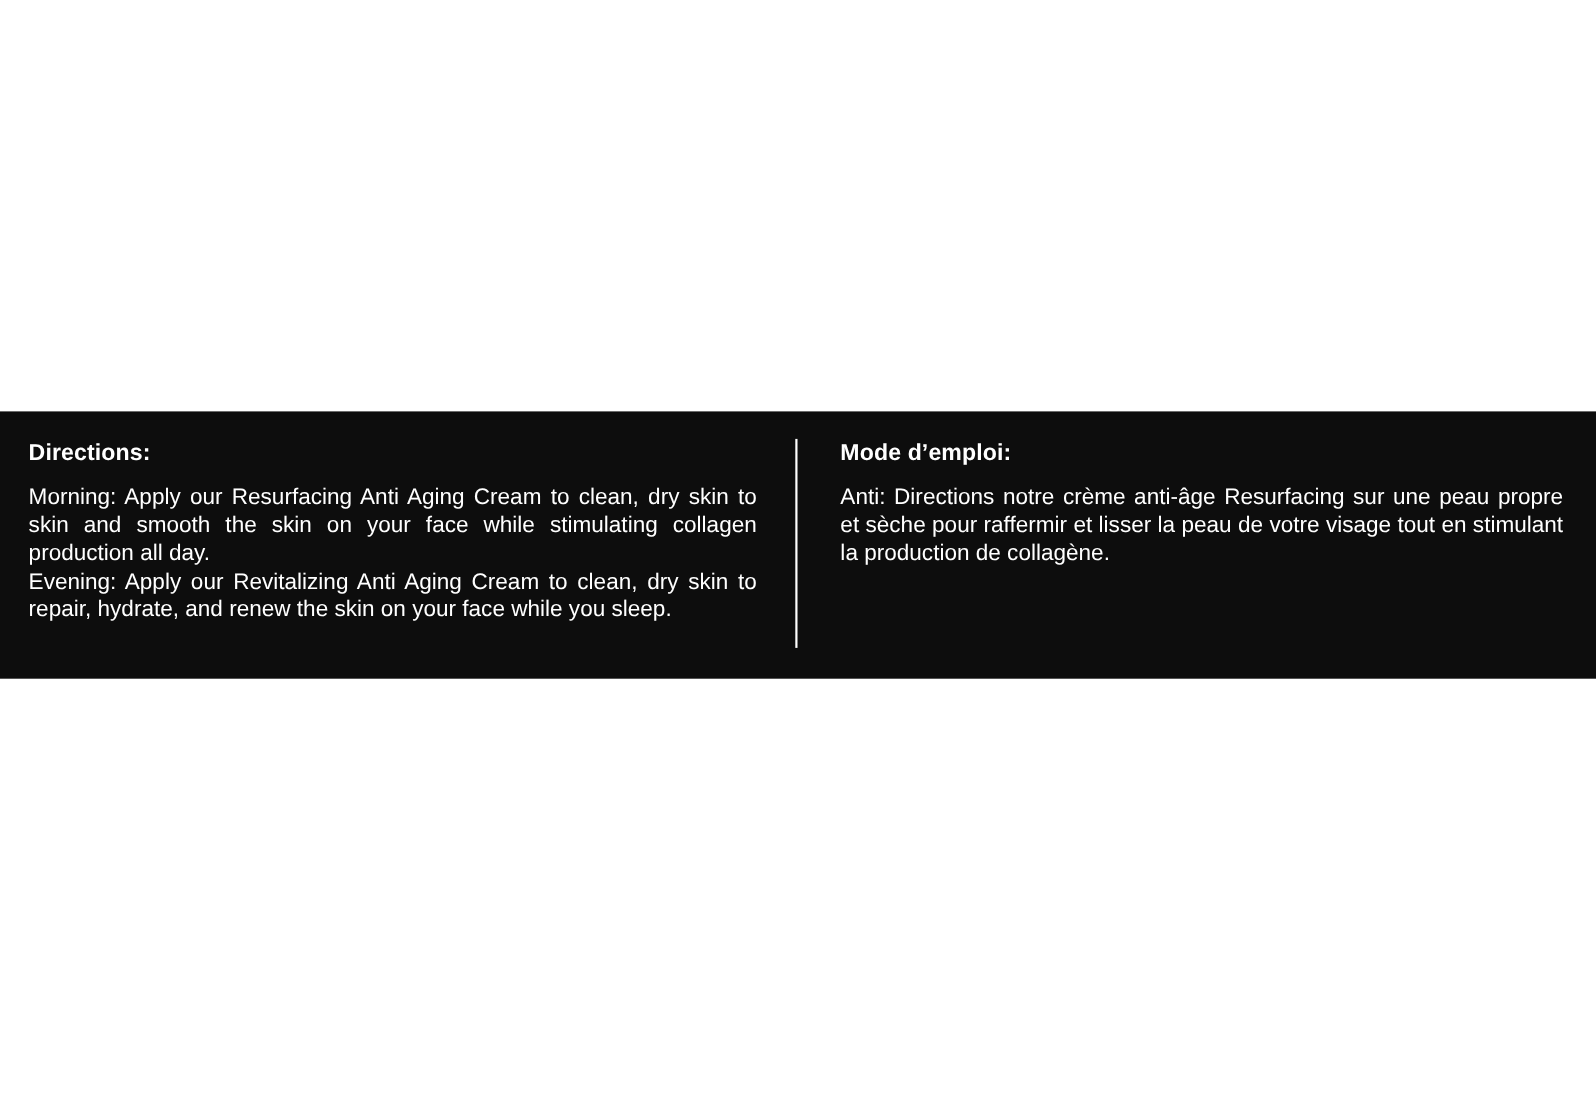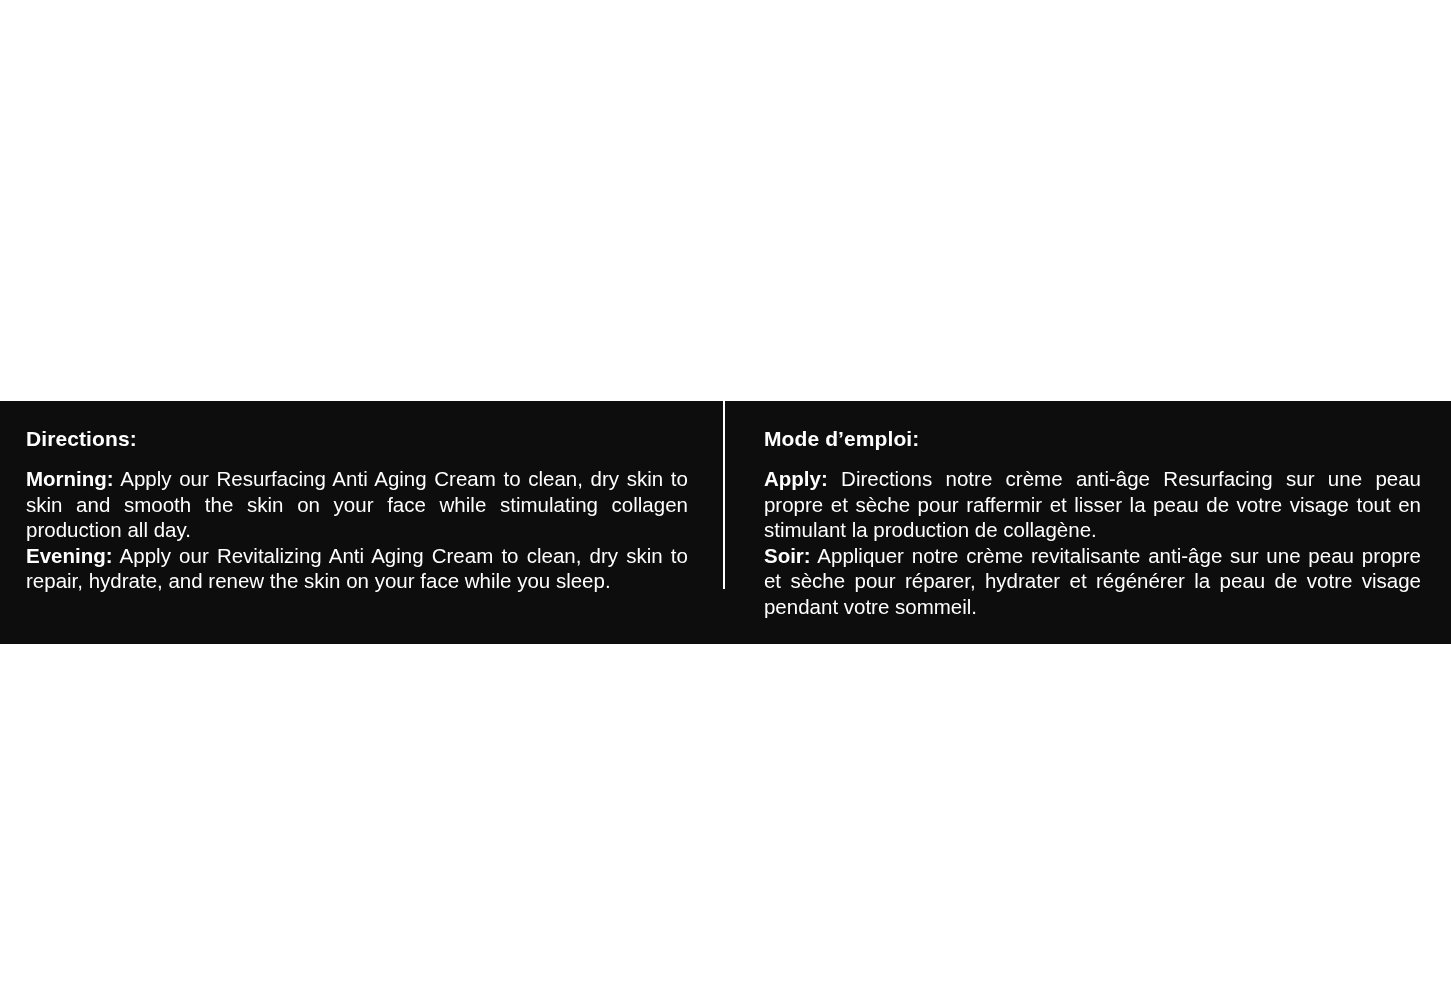--- a/index.html
+++ b/index.html
@@ -11,21 +11,21 @@
     position: relative;
     width: 1451px;
     height: 1000px;
     background: #ffffff;
     overflow: hidden;
     font-family: "Liberation Sans", sans-serif;
   }
   .panel {
     position: absolute;
     left: 0;
-    top: 401px;
+    top: 374px;
     width: 1451px;
     height: 243px;
     background: #0d0d0d;
     display: flex;
     flex-direction: row;
     box-sizing: border-box;
     gap: 16px;
   }
   .col {
     box-sizing: border-box;
@@ -56,21 +56,21 @@
     line-height: 1.1;
   }
   .body-block {
     font-size: 20.5px;
     line-height: 25.5px;
     text-align: justify;
     text-justify: inter-word;
     margin: 0;
   }
   .body-block .lead {
-    font-weight: bold;
+    font-weight: normal;
   }
   .para {
     margin: 0;
   }
   .para + .para {
     margin-top: 0;
   }
 </style>
 </head>
 <body>
@@ -83,22 +83,21 @@
       <div class="heading">Directions:</div>
       <div class="body-block">
         <p class="para"><span class="lead">Morning:</span><span> Apply our Resurfacing Anti Aging Cream to clean, dry skin to skin and smooth the skin on your face while stimulating collagen production all day.</span></p>
         <p class="para"><span class="lead">Evening:</span><span> Apply our Revitalizing Anti Aging Cream to clean, dry skin to repair, hydrate, and renew the skin on your face while you sleep.</span></p>
       </div>
     </div>
 
     <div class="col col-right">
       <div class="heading">Mode d’emploi:</div>
       <div class="body-block">
-        <p class="para"><span class="lead">Apply:</span><span> Directions notre crème anti-âge Resurfacing sur une peau propre et sèche pour raffermir et lisser la peau de votre visage tout en stimulant la production de collagène.</span></p>
-        <p class="para"><span class="lead">Soir:</span><span> Appliquer notre crème revitalisante anti-âge sur une peau propre et sèche pour réparer, hydrater et régénérer la peau de votre visage pendant votre sommeil.</span></p>
+        <p class="para"><span class="lead">Anti:</span><span> Directions notre crème anti-âge Resurfacing sur une peau propre et sèche pour raffermir et lisser la peau de votre visage tout en stimulant la production de collagène.</span></p>
       </div>
     </div>
 
   </div>
 
   <div class="divider"></div>
 
 </div>
 
 </body></html>

